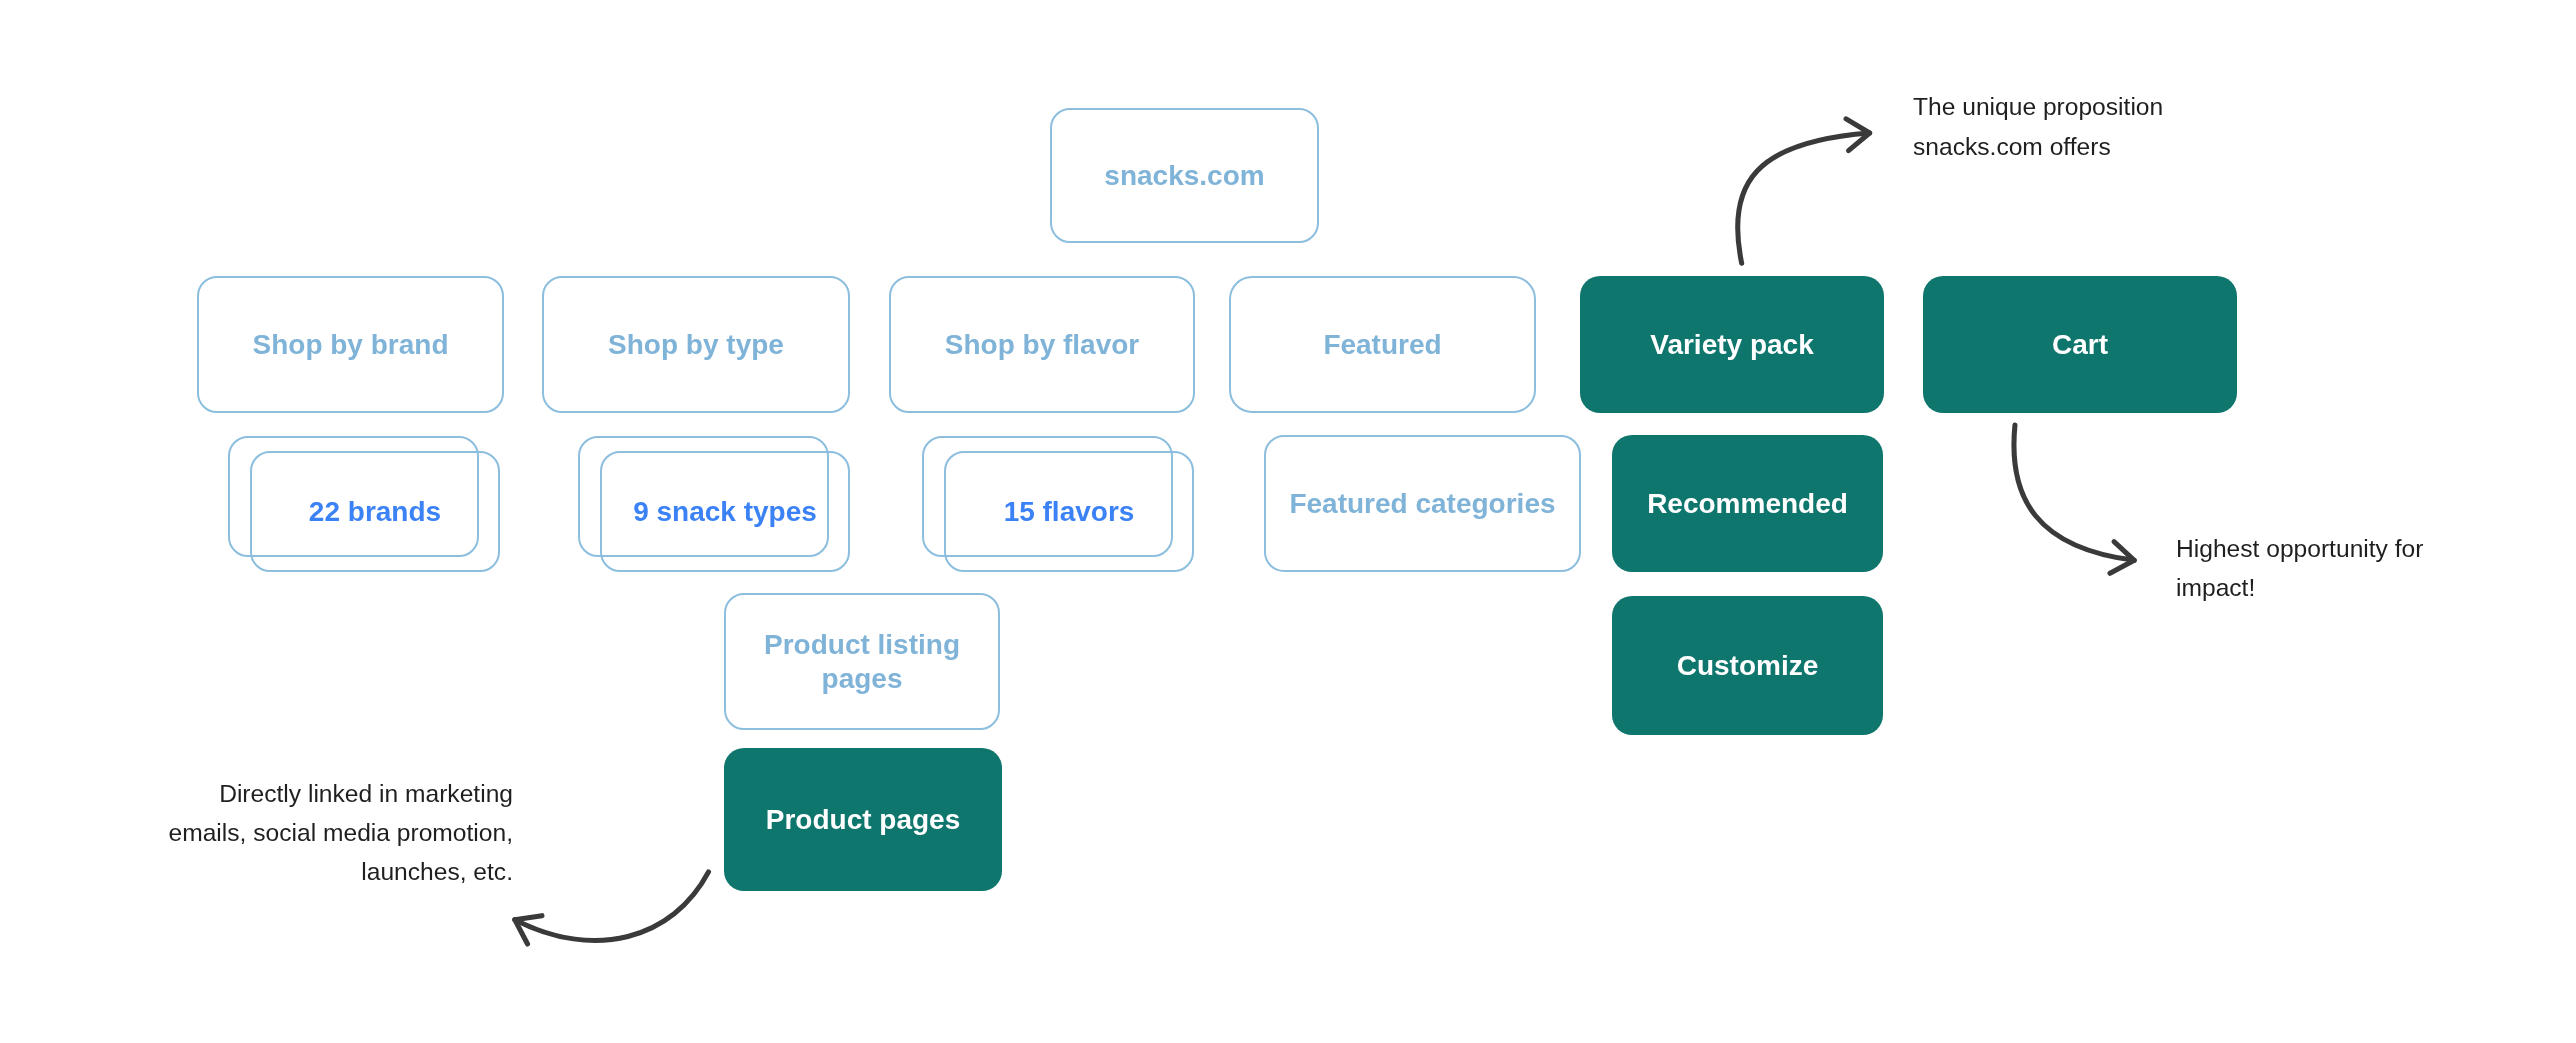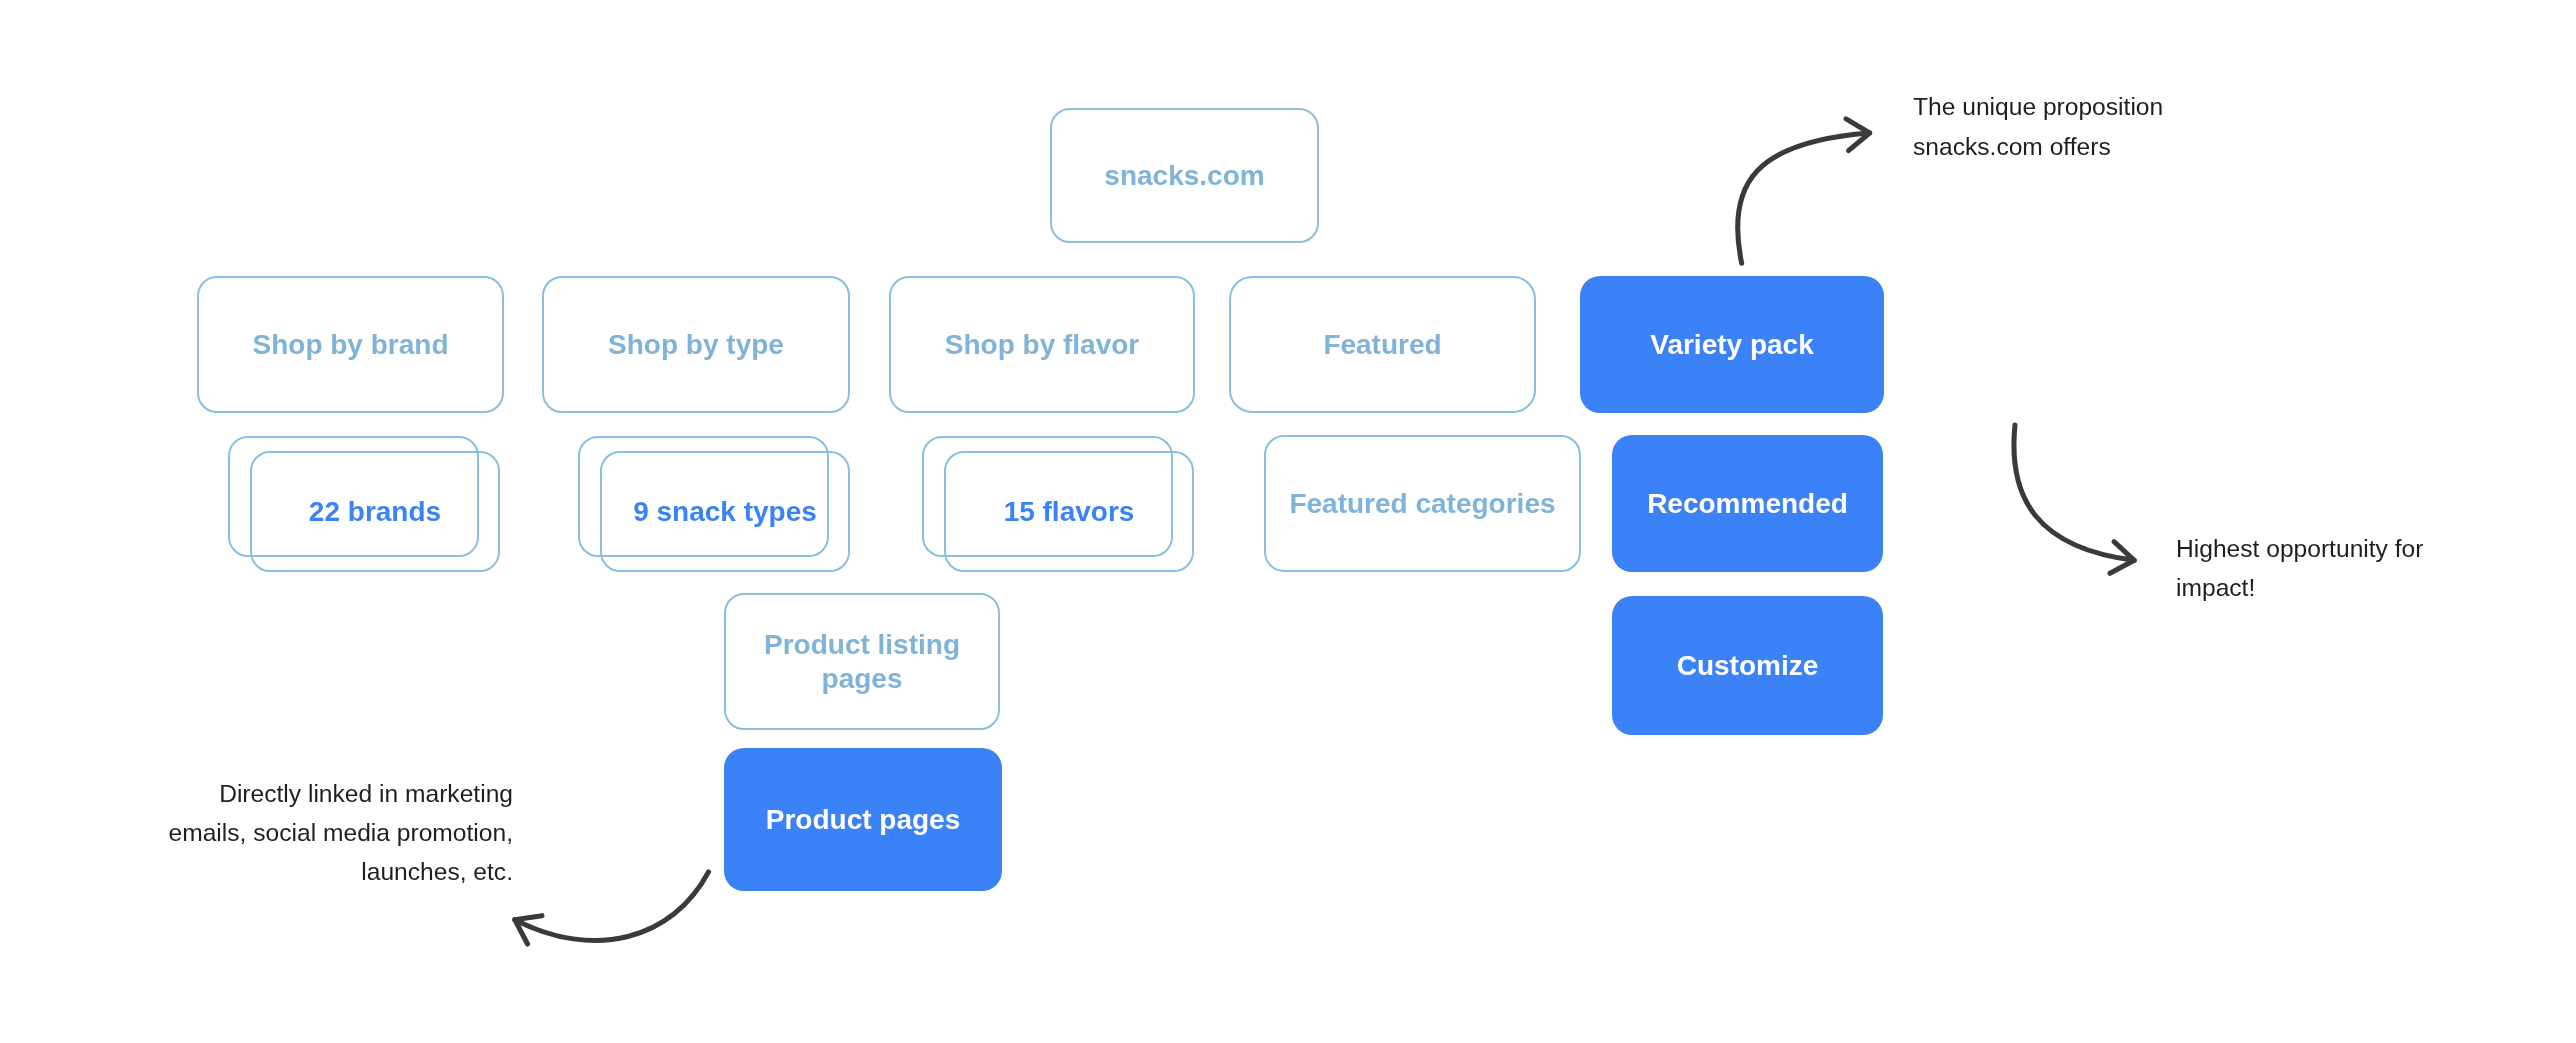--- a/index.html
+++ b/index.html
@@ -33,21 +33,21 @@
     font-size: 28px;
     line-height: 1.18;
     border-radius: 20px;
   }
   .outline {
     background: transparent;
     border: 2.2px solid #8cbede;
     color: #7fb3d8;
   }
   .solid {
-    background: #3b82f6;
+    background: #0f766e;
     border: none;
     color: #ffffff;
   }
   .node .lbl { display: block; padding: 0 10px; }
 
   .stack { position: absolute; }
   .stack .card {
     position: absolute;
     box-sizing: border-box;
     border: 2.2px solid #8cbede;
@@ -126,20 +126,23 @@
   </div>
   <div class="node outline" id="n-flavor">
     <span class="lbl">Shop by flavor</span>
   </div>
   <div class="node outline" id="n-featured">
     <span class="lbl">Featured</span>
   </div>
   <div class="node solid" id="n-variety">
     <span class="lbl">Variety pack</span>
   </div>
+  <div class="node solid" id="n-cart">
+    <span class="lbl">Cart</span>
+  </div>
 
   <div class="stack" id="s-brands">
     <div class="card back"></div>
     <div class="card front">
       <span class="lbl">22 brands</span>
     </div>
   </div>
   <div class="stack" id="s-types">
     <div class="card back"></div>
     <div class="card front">

